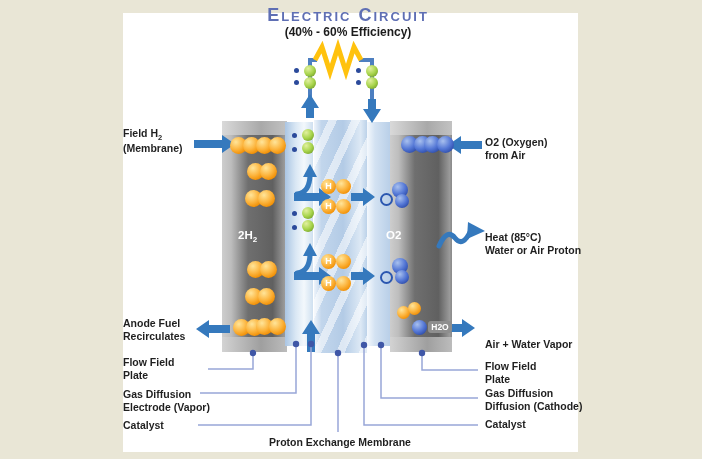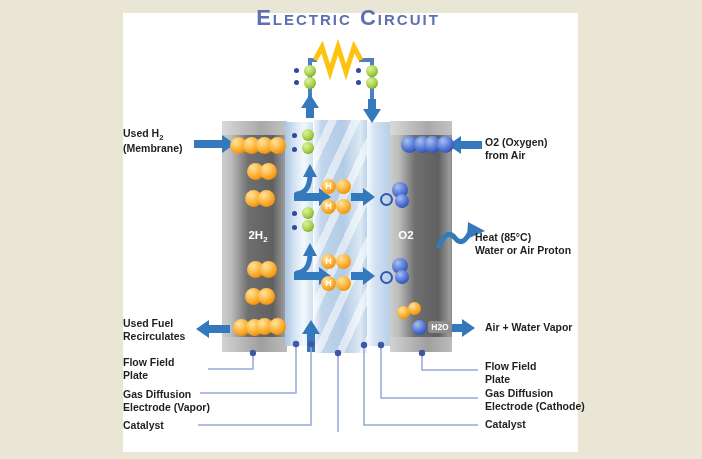--- a/index.html
+++ b/index.html
@@ -2,21 +2,21 @@
 <html><head>
 <meta charset="utf-8">
 <style>
   html,body{margin:0;padding:0;background:#e9e6d6;}
   .stage{position:relative;width:702px;height:459px;background:#e9e6d6;overflow:hidden;
          font-family:"Liberation Sans",sans-serif;color:#1f1f1f;}
   .abs{position:absolute;}
   .canvas{left:123px;top:13px;width:455px;height:439px;background:#ffffff;}
 
   
-  .title{left:168px;top:5px;width:360px;text-align:center;font-weight:700;font-size:22px;
+  .title{left:168px;top:5px;width:360px;text-align:center;font-weight:700;font-size:18px;
          letter-spacing:2px;color:#5f6fb4;font-variant:small-caps;}
   .subtitle{left:168px;top:25px;width:360px;text-align:center;font-weight:700;font-size:12px;color:#1c1c1c;}
 
   
   .col{top:121px;height:231px;background:linear-gradient(to right,#cdcdcd 0%,#bdbdbd 14%,#6f6f6f 40%,#606060 78%,#9a9a9a 96%,#8a8a8a 100%);}
   .col .cap-t{position:absolute;left:0;top:0;width:100%;height:14px;background:linear-gradient(to right,#d9d9d9,#a9a9a9 60%,#c2c2c2);}
   .col .cap-b{position:absolute;left:0;bottom:0;width:100%;height:15px;background:linear-gradient(to right,#d3d3d3,#9f9f9f 60%,#bcbcbc);}
   .col-left{left:222px;width:65px;}
   .col-right{left:390px;width:62px;}
   .strip{top:122px;height:224px;background:linear-gradient(to right,#aac5e3 0%,#d9e7f4 38%,#f3f8fc 68%,#cfe0f0 100%);}
@@ -39,39 +39,40 @@
   .wsp{border-radius:50%;background:radial-gradient(circle at 35% 30%,#ffe59a 0%,#fcb53f 45%,#f18d00 80%,#d27600 100%);}
   .electron{width:12px;height:12px;border-radius:50%;
      background:radial-gradient(circle at 35% 30%,#e2f0a0 0%,#a7d44b 50%,#6f9a26 90%);}
   .bdot{width:5px;height:5px;border-radius:50%;background:#2b4a9b;}
   .proton{width:15px;height:15px;border-radius:50%;text-align:center;line-height:15px;
      background:radial-gradient(circle at 35% 30%,#ffe59a 0%,#fcb53f 45%,#f18d00 80%,#d27600 100%);
      color:#fff;font-size:9px;font-weight:700;}
   .oring{width:9px;height:9px;border-radius:50%;border:2px solid #2b57b0;background:transparent;}
 
   
-  .coltxt{color:#fff;font-weight:700;font-size:11.5px;text-align:center;width:40px;}
+  .coltxt{color:#fff;font-weight:700;font-size:11.5px;width:40px;}
   .coltxt sub{font-size:8px;}
   .badge{left:428px;top:321px;width:24px;height:12px;background:#8e8e8e;border-radius:3px;
          color:#fff;font-weight:700;font-size:8.5px;text-align:center;line-height:12px;}
 
   
   .lbl{font-size:10.5px;font-weight:700;line-height:1.2;}
   .lbl sub{font-size:7.5px;}
   .pem-lbl{left:240px;top:436px;width:200px;text-align:center;}
   svg.overlay{left:0;top:0;width:702px;height:459px;pointer-events:none;}
 </style>
 </head>
 <body>
 
 <div class="stage">
 
   <div class="abs canvas"></div>
 
   <div class="abs title">Electric Circuit</div>
+  <div class="abs subtitle">(40% - 60% Efficiency)</div>
 
   <div class="abs col col-left">
     <div class="cap-t"></div>
     <div class="cap-b"></div>
   </div>
   <div class="abs strip strip-left"></div>
   <div class="abs membrane"></div>
   <div class="abs strip strip-right"></div>
   <div class="abs col col-right">
     <div class="cap-t"></div>
@@ -201,49 +202,50 @@
   <div class="abs wsp" style="left:336px;top:254px;width:15px;height:15px"></div>
   <div class="abs proton" style="left:321px;top:276px"><span>H</span></div>
   <div class="abs wsp" style="left:336px;top:276px;width:15px;height:15px"></div>
   <div class="abs oring" style="left:380px;top:193px"></div>
   <div class="abs oring" style="left:380px;top:271px"></div>
 
   <div class="abs coltxt" style="left:238px;top:229px"><span>2H</span><sub>2</sub></div>
   <div class="abs coltxt" style="left:386px;top:229px">O2</div>
 
   <div class="abs lbl" style="left:123px;top:127px">
-    <div><span>Used H</span><sub>2</sub></div>
+    <div><span>Field H</span><sub>2</sub></div>
     <div>(Membrane)</div>
   </div>
   <div class="abs lbl" style="left:123px;top:317px">
-    <div>Used Fuel</div>
+    <div>Anode Fuel</div>
     <div>Recirculates</div>
   </div>
   <div class="abs lbl" style="left:123px;top:356px">
     <div>Flow Field</div>
     <div>Plate</div>
   </div>
   <div class="abs lbl" style="left:123px;top:388px">
     <div>Gas Diffusion</div>
     <div>Electrode (Vapor)</div>
   </div>
   <div class="abs lbl" style="left:123px;top:419px">Catalyst</div>
+  <div class="abs lbl pem-lbl">Proton Exchange Membrane</div>
 
   <div class="abs lbl" style="left:485px;top:136px">
     <div>O2 (Oxygen)</div>
     <div>from Air</div>
   </div>
-  <div class="abs lbl" style="left:475px;top:231px">
+  <div class="abs lbl" style="left:485px;top:231px">
     <div>Heat (85°C)</div>
     <div>Water or Air Proton</div>
   </div>
-  <div class="abs lbl" style="left:485px;top:321px">Air + Water Vapor</div>
+  <div class="abs lbl" style="left:485px;top:338px">Air + Water Vapor</div>
   <div class="abs lbl" style="left:485px;top:360px">
     <div>Flow Field</div>
     <div>Plate</div>
   </div>
   <div class="abs lbl" style="left:485px;top:387px">
     <div>Gas Diffusion</div>
-    <div>Electrode (Cathode)</div>
+    <div>Diffusion (Cathode)</div>
   </div>
   <div class="abs lbl" style="left:485px;top:418px">Catalyst</div>
 
 </div>
 
 </body></html>

